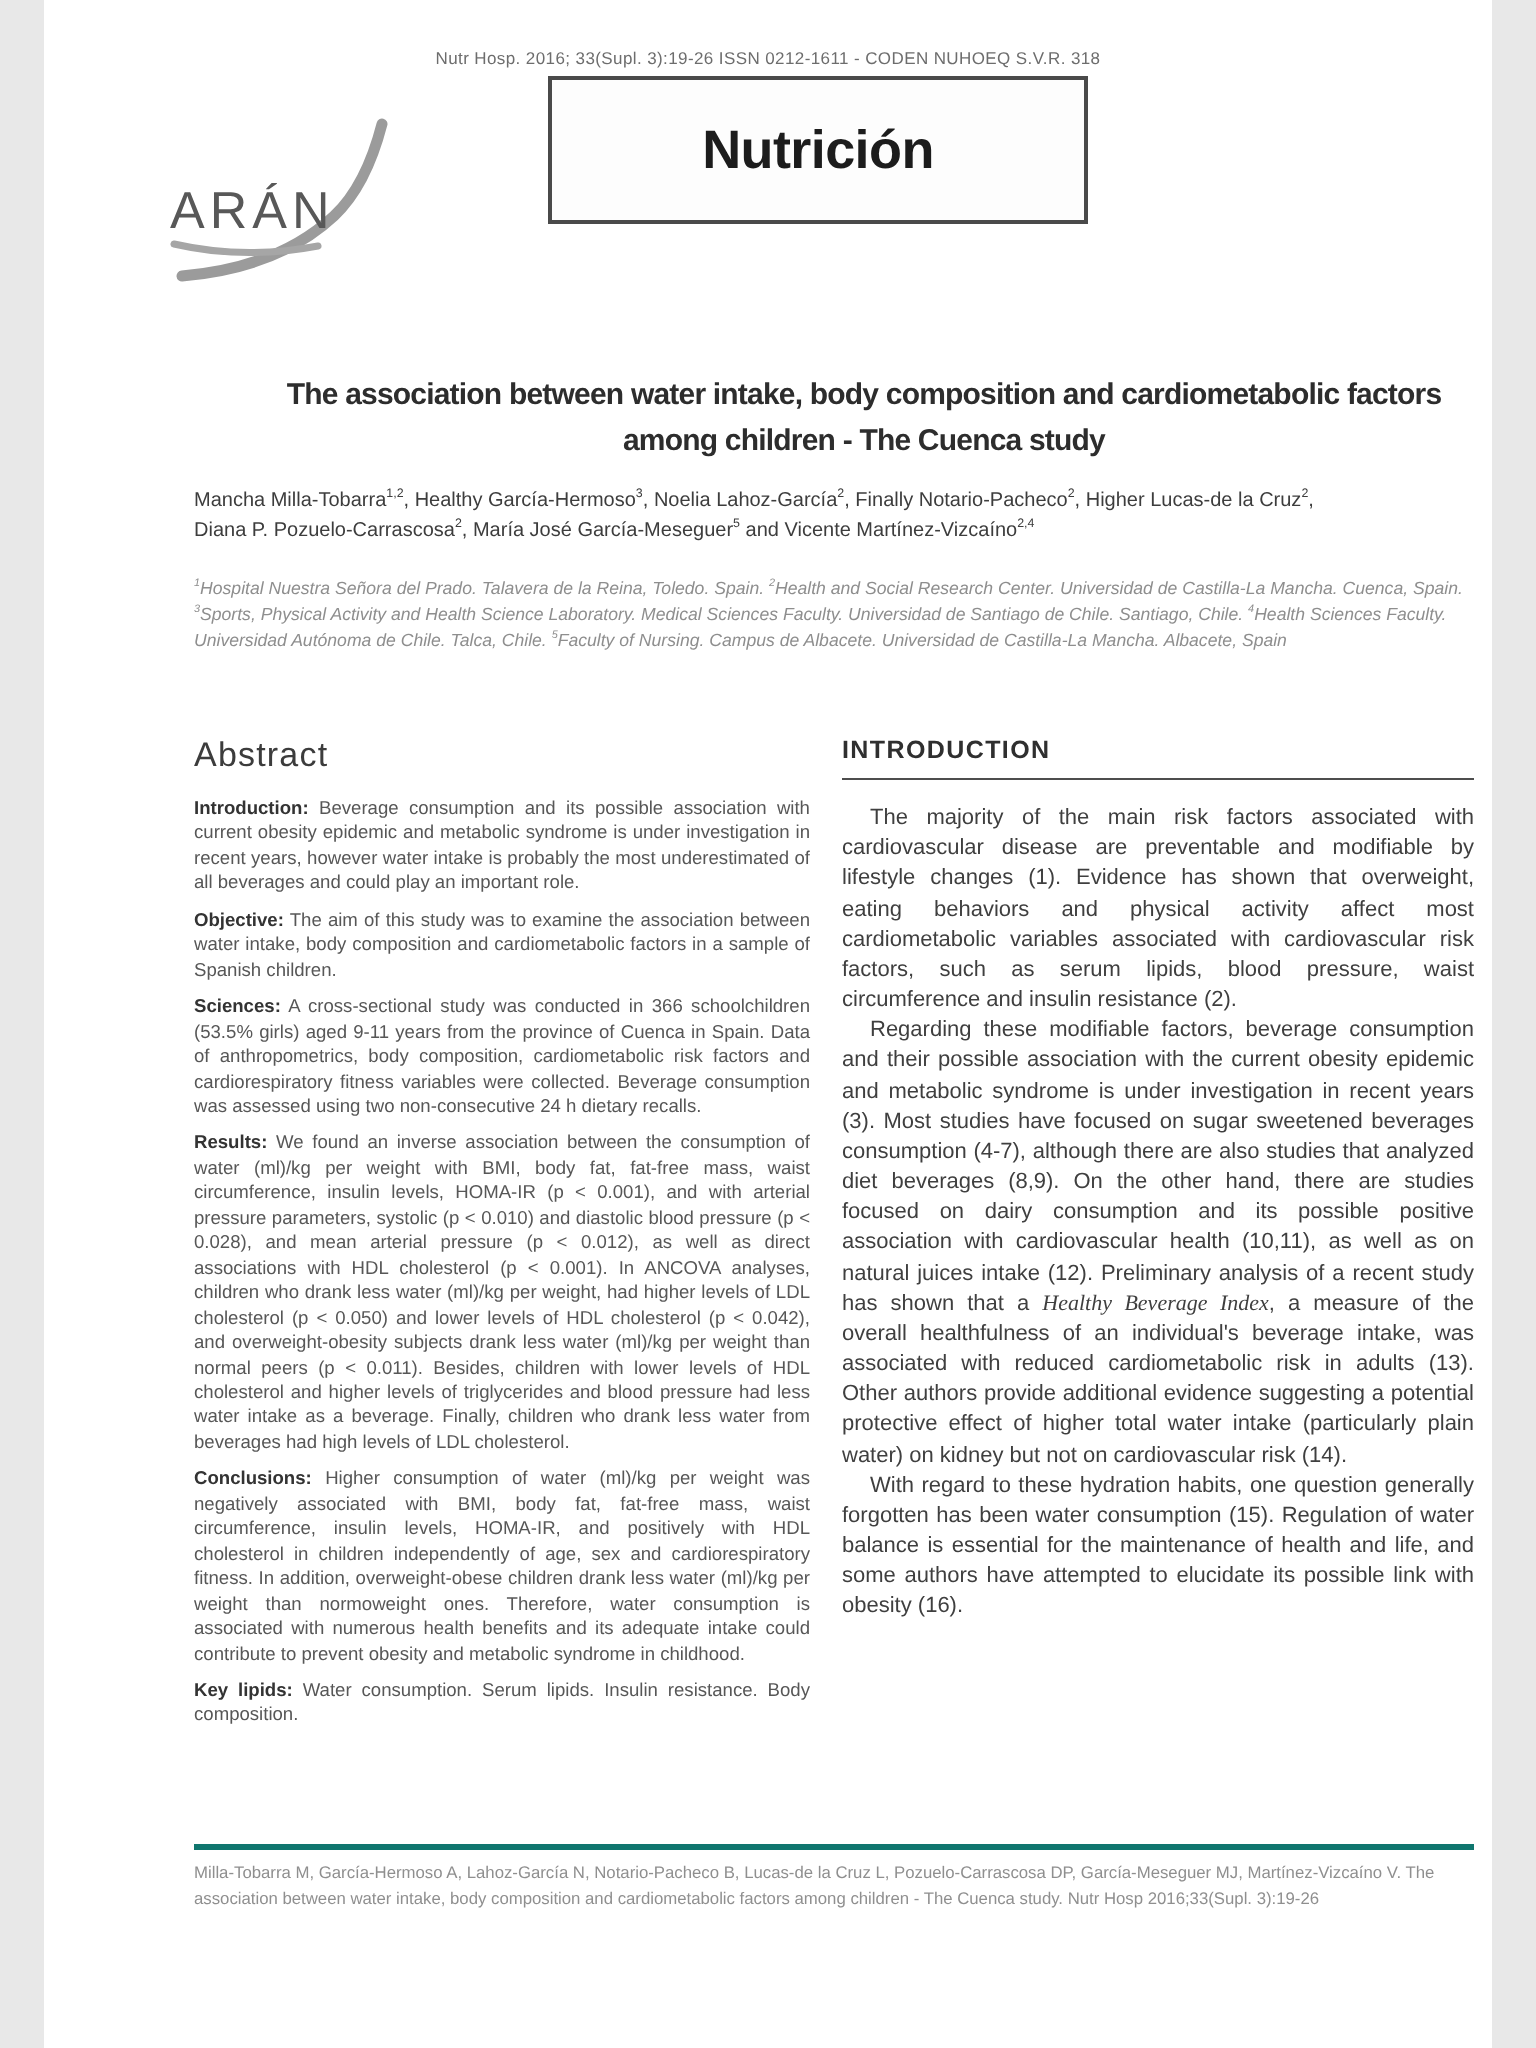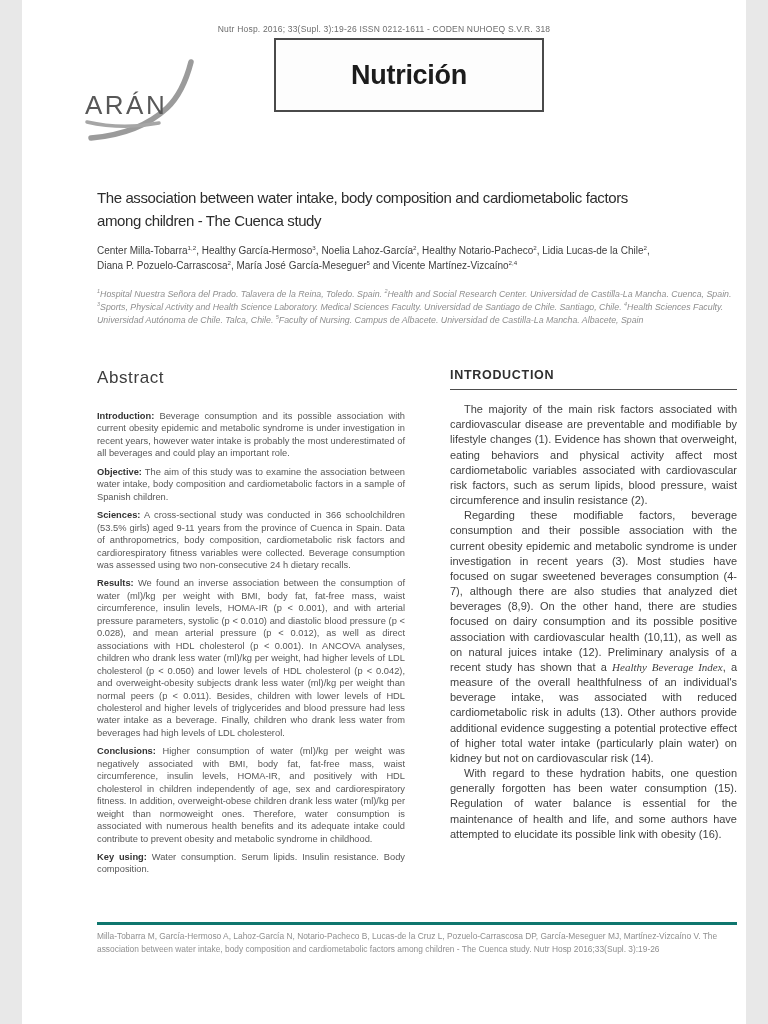--- a/index.html
+++ b/index.html
@@ -18,44 +18,45 @@
   .title-box{
     position:absolute;left:252px;top:38px;width:266px;height:70px;
     border:2px solid #4a4a4a;background:#fdfdfd;
     display:flex;flex-direction:row;align-items:center;justify-content:center;
     font-weight:bold;font-size:27px;line-height:1.12;color:#1c1c1c;
     letter-spacing:-0.3px;
   }
   
   .article-title{
     position:absolute;left:75px;top:186px;width:670px;margin:0;
-    font-size:15px;font-weight:normal;color:#2d2d2d;line-height:1.55;
+    font-size:15px;font-weight:bold;color:#2d2d2d;line-height:1.55;
     letter-spacing:-0.4px;
+    text-align:center;
   }
   .article-title div{white-space:nowrap;}
   .authors{
     position:absolute;left:75px;top:243px;width:660px;
     font-size:10px;color:#3d3d3d;line-height:1.5;
   }
   .authors-line{white-space:nowrap;}
   sup{font-size:0.62em;vertical-align:super;line-height:0;}
   .affiliations{
     position:absolute;left:75px;top:288px;width:640px;
     font-size:8.8px;font-style:italic;color:#8e8e8e;line-height:1.5;
     text-align:left;
   }
   
   .columns{
     position:absolute;left:75px;top:368px;width:640px;
     display:flex;gap:14px;
   }
   .col-left{flex:0 0 310px;}
-  .col-right{flex:1;margin-left:29px;}
+  .col-right{flex:1;}
   .abstract-heading{
-    margin:0 0 22px 0;font-size:17px;font-weight:400;color:#3c3c3c;
+    margin:0 0 10px 0;font-size:17px;font-weight:400;color:#3c3c3c;
     letter-spacing:0.6px;
   }
   .abs-p{
     margin:0 2px 6px 0;font-size:9.3px;line-height:1.34;color:#575757;
     text-align:justify;
   }
   .abs-p b{color:#333;}
   .intro-heading{
     margin:0 0 12px 0;padding-bottom:7px;
     font-size:12.5px;font-weight:bold;color:#2f2f2f;letter-spacing:0.7px;
@@ -92,29 +93,29 @@
 
   <h1 class="article-title">
     <div>The association between water intake, body composition and cardiometabolic factors</div>
     <div>among children - The Cuenca study</div>
   </h1>
 
   <div class="authors">
     <div class="authors-line">
       
     
-        <span class="author"><span>Center Milla-Tobarra</span><sup>1,2</sup><span>, </span></span>
+        <span class="author"><span>Mancha Milla-Tobarra</span><sup>1,2</sup><span>, </span></span>
       
         <span class="author"><span>Healthy García-Hermoso</span><sup>3</sup><span>, </span></span>
       
         <span class="author"><span>Noelia Lahoz-García</span><sup>2</sup><span>, </span></span>
       
-        <span class="author"><span>Healthy Notario-Pacheco</span><sup>2</sup><span>, </span></span>
+        <span class="author"><span>Finally Notario-Pacheco</span><sup>2</sup><span>, </span></span>
       
-        <span class="author"><span>Lidia Lucas-de la Chile</span><sup>2</sup><span>,</span></span>
+        <span class="author"><span>Higher Lucas-de la Cruz</span><sup>2</sup><span>,</span></span>
       </div>
     <div class="authors-line">
       
     
         <span class="author"><span>Diana P. Pozuelo-Carrascosa</span><sup>2</sup><span>, </span></span>
       
         <span class="author"><span>María José García-Meseguer</span><sup>5</sup><span> and </span></span>
       
         <span class="author"><span>Vicente Martínez-Vizcaíno</span><sup>2,4</sup><span></span></span>
       </div>
@@ -143,21 +144,21 @@
           <p class="abs-p"><b>Introduction:</b> <span>Beverage consumption and its possible association with current obesity epidemic and metabolic syndrome is under investigation in recent years, however water intake is probably the most underestimated of all beverages and could play an important role.</span></p>
 
           <p class="abs-p"><b>Objective:</b> <span>The aim of this study was to examine the association between water intake, body composition and cardiometabolic factors in a sample of Spanish children.</span></p>
 
           <p class="abs-p"><b>Sciences:</b> <span>A cross-sectional study was conducted in 366 schoolchildren (53.5% girls) aged 9-11 years from the province of Cuenca in Spain. Data of anthropometrics, body composition, cardiometabolic risk factors and cardiorespiratory fitness variables were collected. Beverage consumption was assessed using two non-consecutive 24 h dietary recalls.</span></p>
 
           <p class="abs-p"><b>Results:</b> <span>We found an inverse association between the consumption of water (ml)/kg per weight with BMI, body fat, fat-free mass, waist circumference, insulin levels, HOMA-IR (p &lt; 0.001), and with arterial pressure parameters, systolic (p &lt; 0.010) and diastolic blood pressure (p &lt; 0.028), and mean arterial pressure (p &lt; 0.012), as well as direct associations with HDL cholesterol (p &lt; 0.001). In ANCOVA analyses, children who drank less water (ml)/kg per weight, had higher levels of LDL cholesterol (p &lt; 0.050) and lower levels of HDL cholesterol (p &lt; 0.042), and overweight-obesity subjects drank less water (ml)/kg per weight than normal peers (p &lt; 0.011). Besides, children with lower levels of HDL cholesterol and higher levels of triglycerides and blood pressure had less water intake as a beverage. Finally, children who drank less water from beverages had high levels of LDL cholesterol.</span></p>
 
           <p class="abs-p"><b>Conclusions:</b> <span>Higher consumption of water (ml)/kg per weight was negatively associated with BMI, body fat, fat-free mass, waist circumference, insulin levels, HOMA-IR, and positively with HDL cholesterol in children independently of age, sex and cardiorespiratory fitness. In addition, overweight-obese children drank less water (ml)/kg per weight than normoweight ones. Therefore, water consumption is associated with numerous health benefits and its adequate intake could contribute to prevent obesity and metabolic syndrome in childhood.</span></p>
 
-          <p class="abs-p"><b>Key using:</b> <span>Water consumption. Serum lipids. Insulin resistance. Body composition.</span></p>
+          <p class="abs-p"><b>Key lipids:</b> <span>Water consumption. Serum lipids. Insulin resistance. Body composition.</span></p>
         </div>
     </div>
 
     <div class="col-right">
       <h2 class="intro-heading">INTRODUCTION</h2>
       <div>
 
           <p class="intro-p"><span>The majority of the main risk factors associated with cardiovascular disease are preventable and modifiable by lifestyle changes (1). Evidence has shown that overweight, eating behaviors and physical activity affect most cardiometabolic variables associated with cardiovascular risk factors, such as serum lipids, blood pressure, waist circumference and insulin resistance (2).</span><i></i><span></span></p>
 
           <p class="intro-p"><span>Regarding these modifiable factors, beverage consumption and their possible association with the current obesity epidemic and metabolic syndrome is under investigation in recent years (3). Most studies have focused on sugar sweetened beverages consumption (4-7), although there are also studies that analyzed diet beverages (8,9). On the other hand, there are studies focused on dairy consumption and its possible positive association with cardiovascular health (10,11), as well as on natural juices intake (12). Preliminary analysis of a recent study has shown that a </span><i>Healthy Beverage Index</i><span>, a measure of the overall healthfulness of an individual's beverage intake, was associated with reduced cardiometabolic risk in adults (13). Other authors provide additional evidence suggesting a potential protective effect of higher total water intake (particularly plain water) on kidney but not on cardiovascular risk (14).</span></p>

